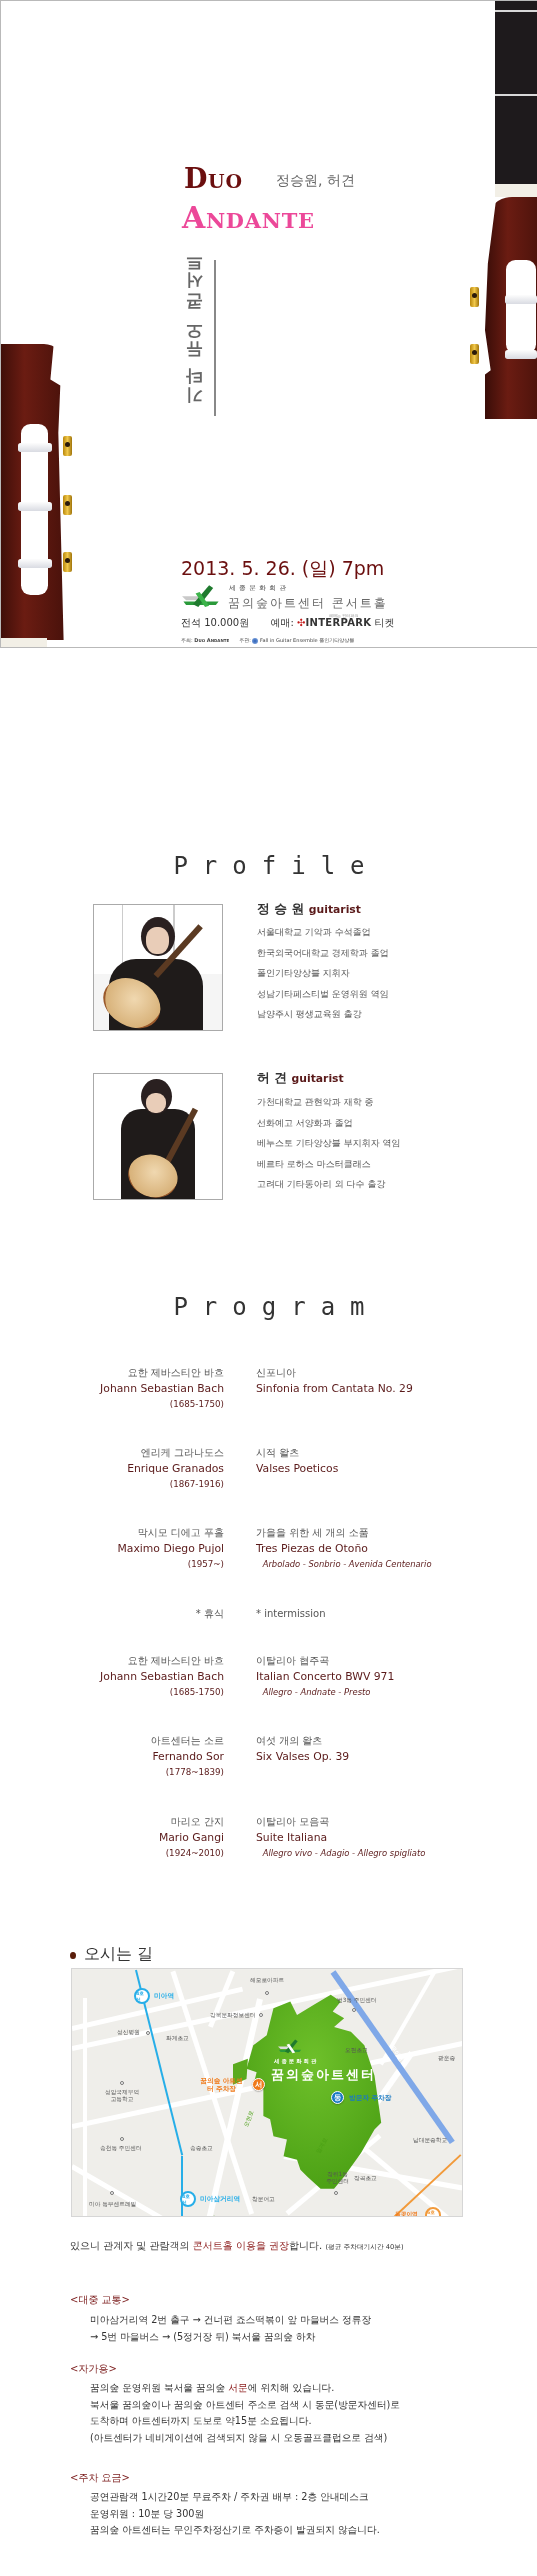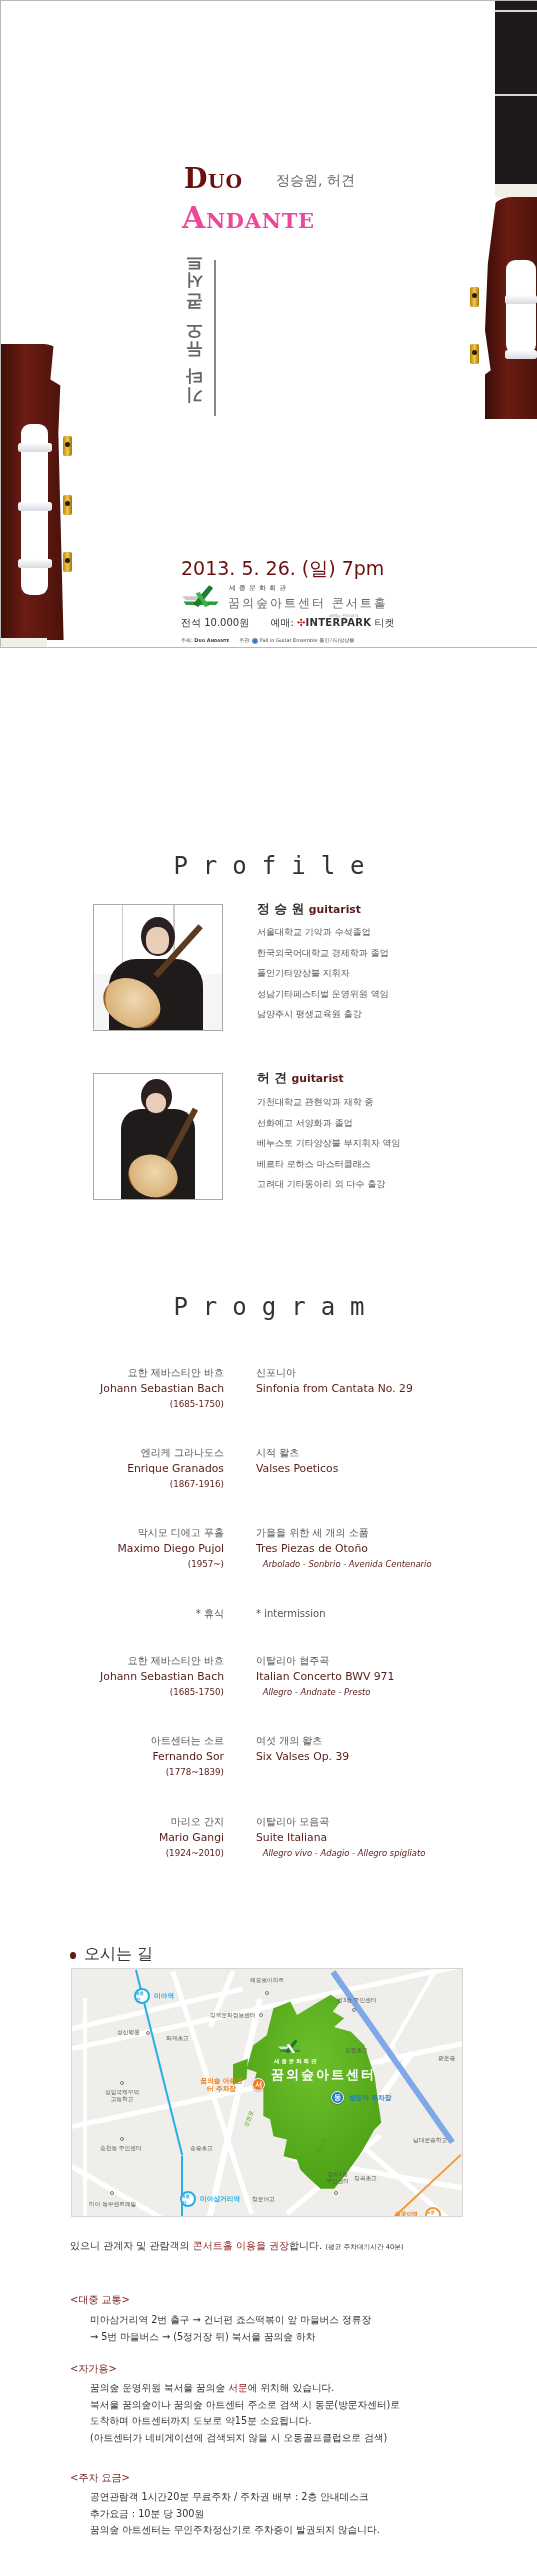--- a/index.html
+++ b/index.html
@@ -395,15 +395,15 @@
 <div class="dir-head" style="top:2360px;">&lt;자가용&gt;</div>
 <div class="dir-line" style="top:2380px;">
   <span>꿈의숲 운영위원 북서울 꿈의숲 </span><span style="color:#8b1a1a;">서문</span><span>에 위치해 있습니다.</span>
 </div>
 <div class="dir-line" style="top:2397px;">북서울 꿈의숲이나 꿈의숲 아트센터 주소로 검색 시 동문(방문자센터)로</div>
 <div class="dir-line" style="top:2413px;">도착하며 아트센터까지 도보로 약15분 소요됩니다.</div>
 <div class="dir-line" style="top:2430px;">(아트센터가 네비게이션에 검색되지 않을 시 오동골프클럽으로 검색)</div>
 
 <div class="dir-head" style="top:2469px;">&lt;주차 요금&gt;</div>
 <div class="dir-line" style="top:2489px;">공연관람객 1시간20분 무료주차 / 주차권 배부 : 2층 안내데스크</div>
-<div class="dir-line" style="top:2506px;">추가요금 : 10분 당 300원</div>
+<div class="dir-line" style="top:2506px;">운영위원 : 10분 당 300원</div>
 <div class="dir-line" style="top:2522px;">꿈의숲 아트센터는 무인주차정산기로 주차증이 발권되지 않습니다.</div>
 
 
 </body></html>

